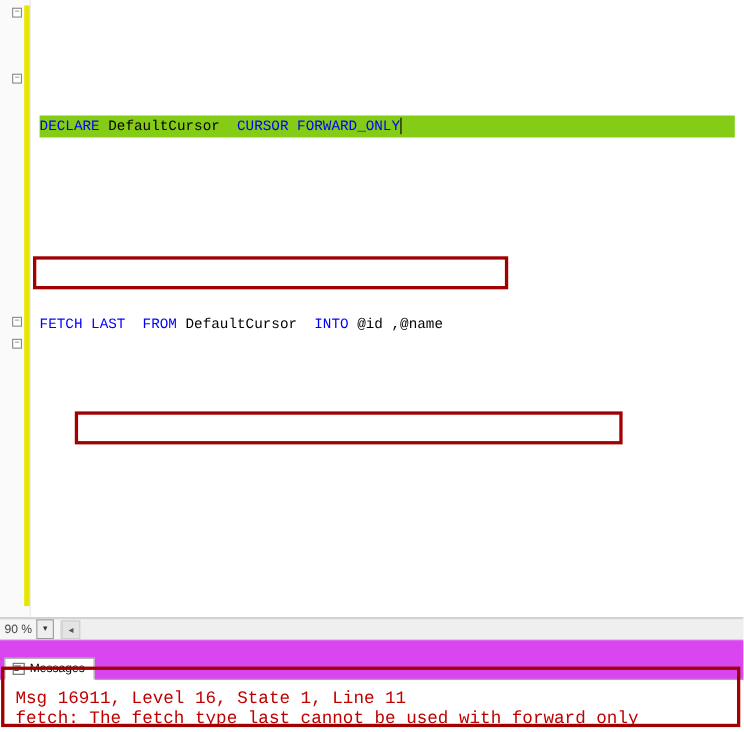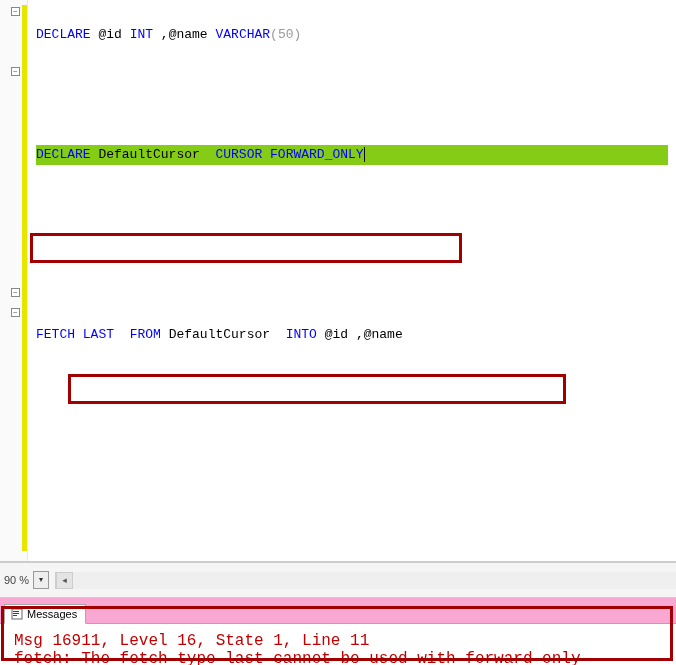--- a/index.html
+++ b/index.html
@@ -67,21 +67,21 @@
   .red-box {
     position: absolute;
     border: 3px solid #a00000;
     pointer-events: none;
   }
   .box1 { left: 30px; top: 233px; width: 432px; height: 30px; }
   .box2 { left: 68px; top: 374px; width: 498px; height: 30px; }
   .zoom-bar {
     display: flex;
     align-items: center;
-    height: 36px;
+    height: 20px;
     border-top: 1px solid #ccc;
     border-bottom: 1px solid #ccc;
     font-family: 'Segoe UI', Tahoma, sans-serif;
     font-size: 11px;
     background: #f5f5f5;
   }
   .zoom-label { padding: 0 4px; color: #444; }
   .zoom-dd {
     width: 16px;
     height: 18px;
@@ -107,26 +107,26 @@
     background: #e4e4e4;
     border: 1px solid #ccc;
     font-size: 9px;
     text-align: center;
     line-height: 15px;
     color: #555;
   }
   .tabs-bar {
     display: flex;
     align-items: flex-end;
-    height: 26px;
+    height: 36px;
     border-bottom: 1px solid #a8a8a8;
     font-family: 'Segoe UI', Tahoma, sans-serif;
     font-size: 11px;
     padding-left: 4px;
-    background: #f9a8d4;
+    background: #d946ef;
     text-align: right;
   }
   .tab {
     display: flex;
     align-items: center;
     border: 1px solid #a8a8a8;
     border-bottom: 1px solid #fff;
     background: #fff;
     padding: 1px 8px 1px 6px;
     margin-bottom: -1px;
@@ -159,21 +159,20 @@
 
 <div class="editor-area">
   <div class="gutter">
     <div class="change-bar"></div>
     <div class="fold" style="top:7px">−</div>
     <div class="fold" style="top:67px">−</div>
     <div class="fold" style="top:288px">−</div>
     <div class="fold" style="top:308px">−</div>
   </div>
   <div class="code-area">
-<div class="line"><span class="kw">DECLARE</span> <span class="var">@id</span> <span class="dt">INT</span><span> ,</span><span class="var">@name</span> <span class="dt">VARCHAR</span><span class="num">(</span><span class="num">50</span><span class="num">)</span></div>
 <div class="line"></div>
 <div class="line"></div>
 <div class="line hl-line"><span class="kw">DECLARE</span><span> DefaultCursor  </span><span class="kw">CURSOR</span><span class="kw"> FORWARD_ONLY</span><span class="caret"></span></div>
 <div class="line"></div>
 <div class="line"></div>
 <div class="line"></div>
 <div class="line"></div>
 <div class="line"><span class="kw">FETCH</span><span class="kw"> LAST  </span><span class="kw">FROM</span><span> DefaultCursor  </span><span class="kw">INTO</span><span> @id ,@name</span></div>
 <div class="line"></div>
 <div class="line"></div>

